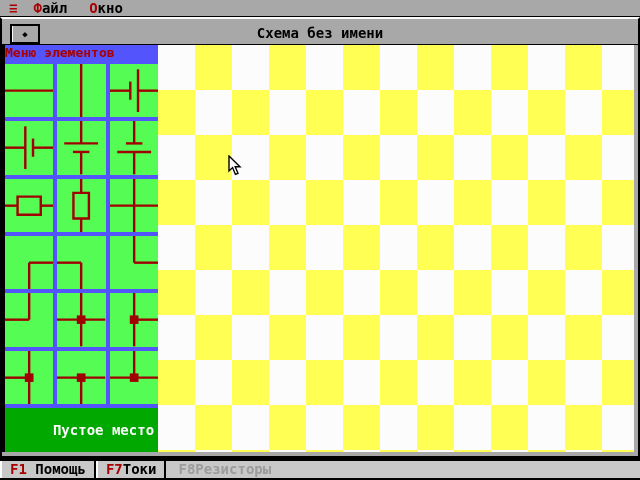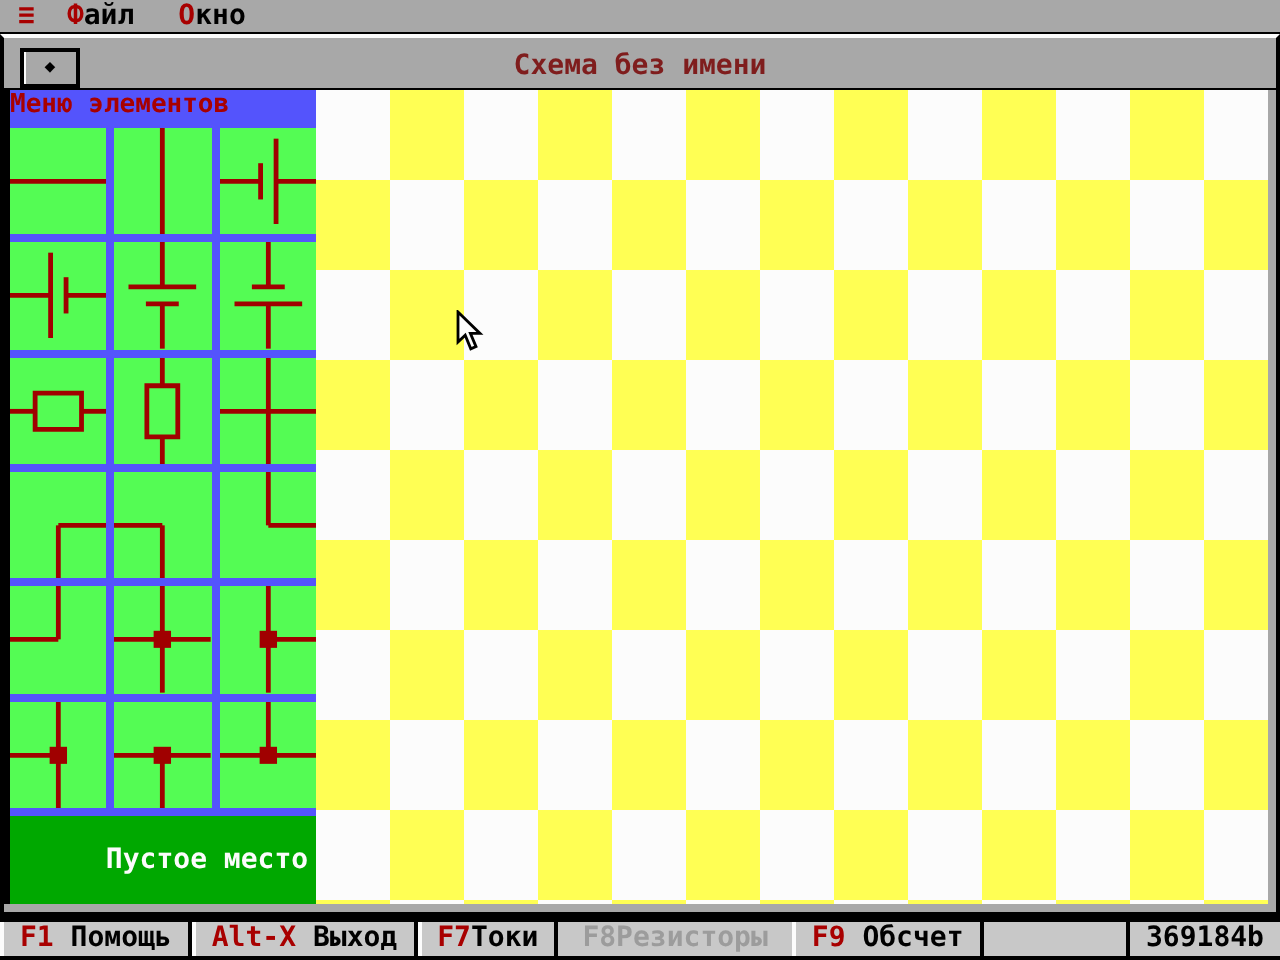--- a/index.html
+++ b/index.html
@@ -19,21 +19,21 @@
   .menu-item .hot{color:var(--red);}
   
   #window{
     position:absolute;left:0;top:17px;width:636px;height:437px;
     background:var(--gray);
     border:2px solid #000;border-top:2px solid #fcfcfc;
   }
   #titlebar{position:relative;height:20px;margin-top:5px;}
   #title{
     position:absolute;left:0;top:0;width:100%;text-align:center;
-    color:#7f1d1d;font-size:14px;line-height:18px;white-space:pre;
+    color:#000000;font-size:14px;line-height:18px;white-space:pre;
   }
   #closebtn{
     position:absolute;left:8px;top:0;width:26px;height:16px;
     background:var(--gray);border:2px solid #000;
     box-shadow:inset 1px 0 0 #fcfcfc;
     display:flex;align-items:center;justify-content:center;
     font-size:9px;color:#000;cursor:default;
   }
   #client{
     position:relative;height:407px;border-top:1px solid #000;
@@ -234,19 +234,16 @@
         <svg id="cursor" width="14" height="21" viewBox="0 0 14 21" style="left: 70px; top: 110px;">
           <path d="M1,1 L1,16 L4.6,12.6 L7.4,19.4 L10,18.3 L7.2,11.7 L12,11.7 Z" fill="#fcfcfc" stroke="#000" stroke-width="1.4"></path>
         </svg>
       </div>
     </div>
   </div>
 
   <div id="statusbar">
 
   <span class="sb-item"><span class="hot">F1</span> Помощь</span>
-      <span class="sb-item"><span class="hot">Alt-X</span> Выход</span>
       <span class="sb-item"><span class="hot">F7</span>Токи</span>
       <span class="sb-item disabled">F8Резисторы</span>
-      <span class="sb-item"><span class="hot">F9</span> Обсчет</span>
-      <span id="sb-memory">369184b</span>
     </div>
 </div>
 
 </body></html>

